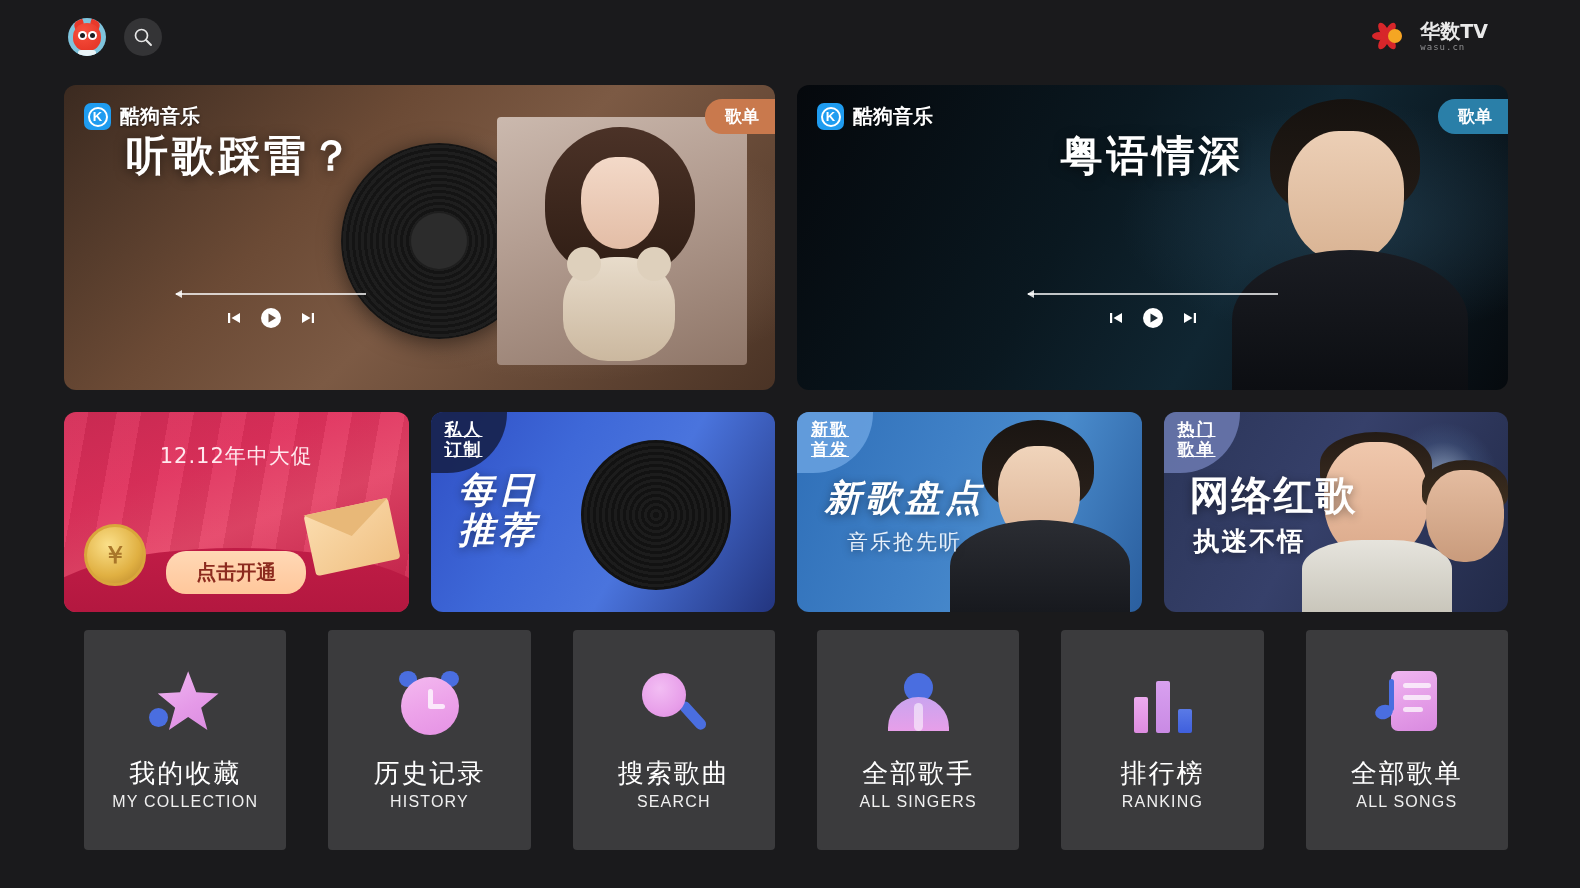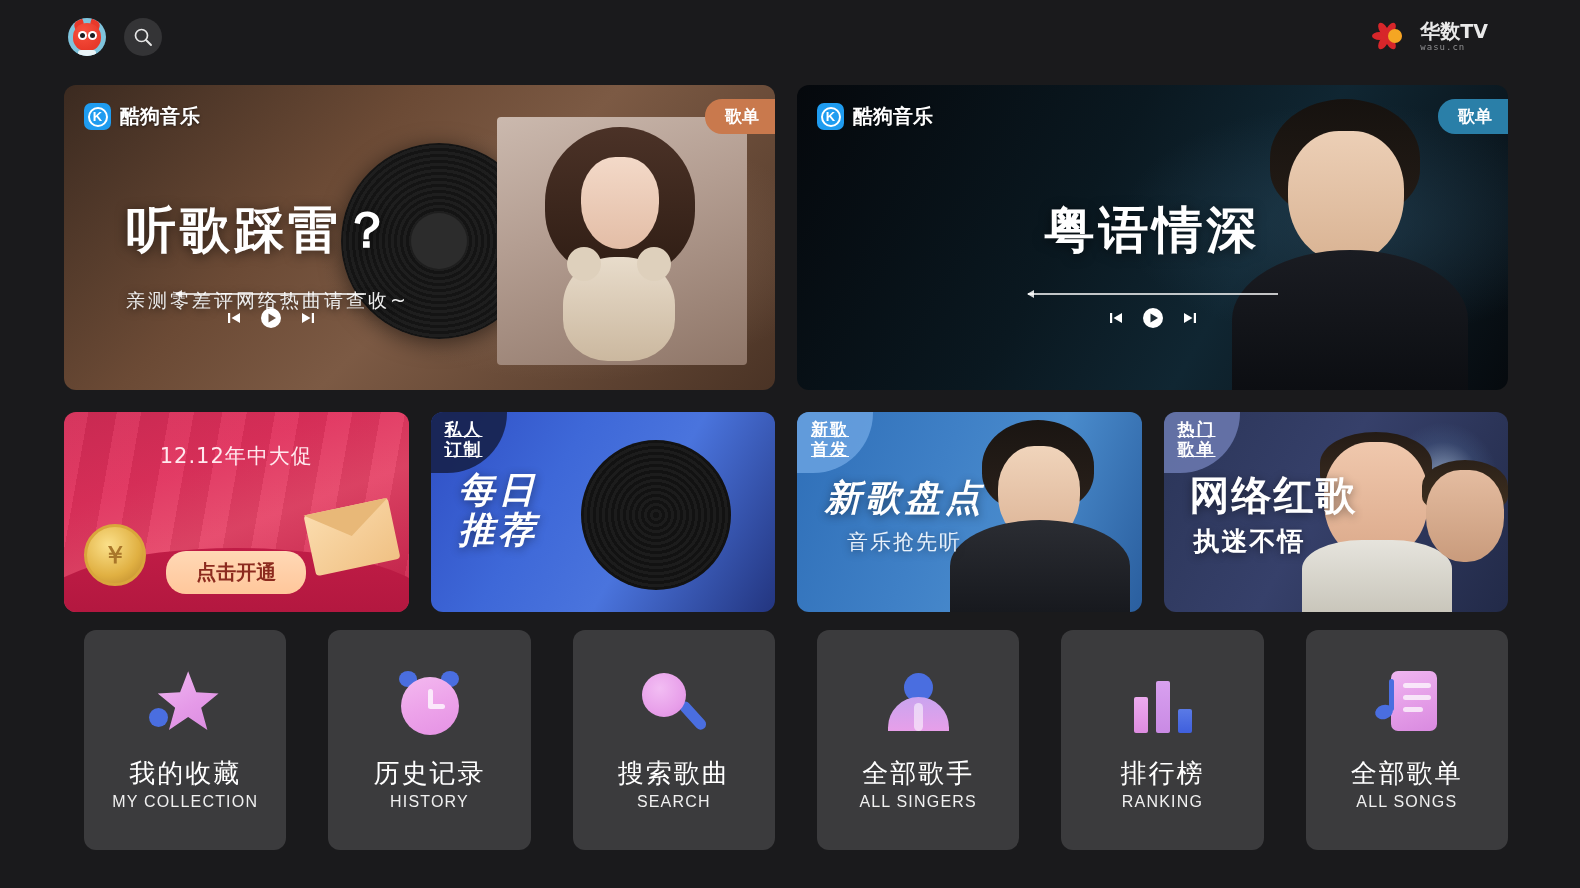--- a/index.html
+++ b/index.html
@@ -129,24 +129,24 @@
   .badge-warm { background: #c9794d; }
   .badge-cool { background: #2a7fa8; }
   .banner-body {
     position: absolute; left: 0; top: 0; width: 100%; height: 100%;
     display: flex; flex-direction: column; align-items: center;
     z-index: 3; pointer-events: none;
   }
   .banner-a .banner-body { align-items: flex-start; padding-left: 62px; }
   .banner-b .banner-body { align-items: center; }
   .banner-title {
-    color: #fff; font-weight: 700; font-size: 50px; letter-spacing: 4px;
+    color: #fff; font-weight: 700; font-size: 42px; letter-spacing: 4px;
     font-family: Liberation Mono, monospace;
     text-shadow: 0 2px 12px rgba(0,0,0,.55);
-    margin-top: 112px;
+    margin-top: 43px;
   }
   .banner-sub {
     color: #ececec; font-size: 19px; letter-spacing: 3px; margin-top: 24px;
     font-family: "DejaVu Sans", sans-serif;
     text-shadow: 0 2px 8px rgba(0,0,0,.6);
   }
   .banner-controls {
     position: absolute; z-index: 4; display: flex; flex-direction: column;
     align-items: center; gap: 8px;
   }
@@ -419,21 +419,21 @@
     background: linear-gradient(180deg, #2b2119 0%, #40301f 100%);
   }
 
   
   .tiles {
     position: absolute; left: 64px; top: 630px;
     width: 1444px; height: 220px;
     display: flex; gap: 22px;
   }
   .tile {
-    flex: 1; background: #3b3b3d; border-radius: 12px;
+    flex: 1; background: #3b3b3d; border-radius: 4px;
     display: flex; flex-direction: column; align-items: center;
     justify-content: center; cursor: pointer; padding-bottom: 4px; margin-left: 20px;
   }
   .tile-icon {
     width: 76px; height: 76px; position: relative;
     margin-bottom: 18px;
   }
   .tile-cn {
     color: #fff; font-size: 26px; font-weight: 500; letter-spacing: 2px;
     font-family: "DejaVu Sans", sans-serif; line-height: 1.1;
@@ -575,21 +575,20 @@
       </div>
       <div class="kugou">
         <div class="kugou-mark">
           <div class="ring">K</div>
         </div>
         <div class="kugou-name">酷狗音乐</div>
       </div>
       <div class="banner-badge badge-warm">歌单</div>
       <div class="banner-body">
         <div class="banner-title">听歌踩雷？</div>
-        <div class="banner-sub">亲测零差评网络热曲请查收~</div>
       </div>
       <div class="banner-controls">
         <div class="ctl-line"></div>
         <div class="ctl-row">
           <span class="ctl-btn">
             <svg width="16" height="16" viewBox="0 0 16 16">
               <rect x="2" y="3" width="2.2" height="10" fill="#fff"></rect>
               <polygon points="14,3 14,13 5.5,8" fill="#fff"></polygon>
             </svg>
           </span>

